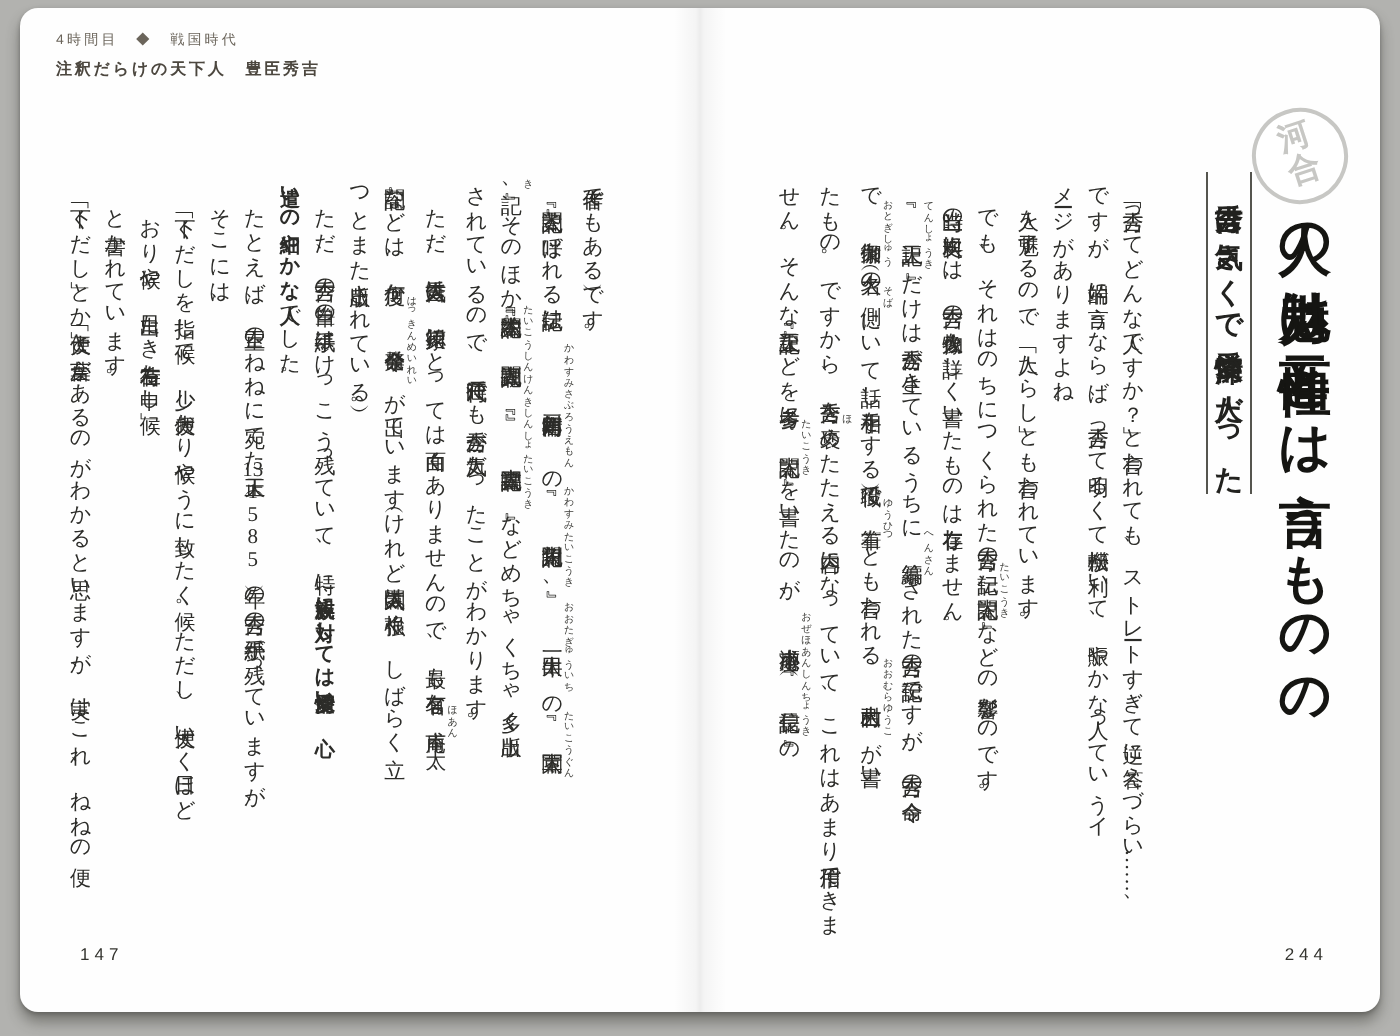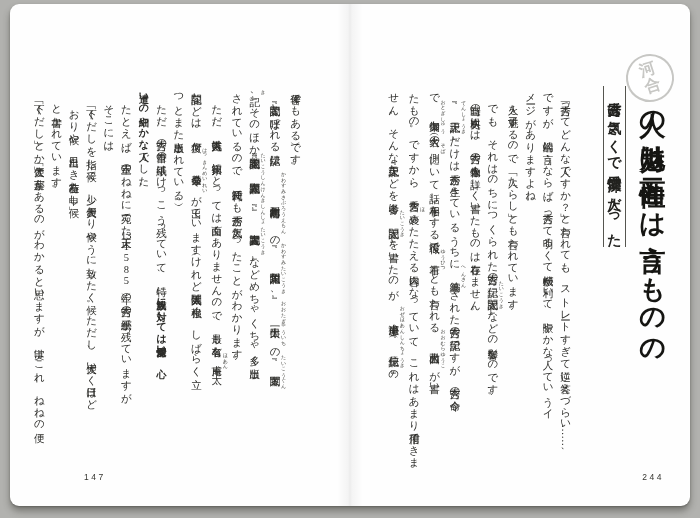--- a/index.html
+++ b/index.html
@@ -65,29 +65,33 @@
   .b{font-weight:bold;font-family:"Liberation Sans",sans-serif;font-size:10px;}
   .tcy{text-combine-upright:all;}
   .up{text-orientation:upright;}
 
   
   .pagenum{
     position:absolute;bottom:24px;
     font-family:"Liberation Sans",sans-serif;font-size:8.5px;
     letter-spacing:2.5px;color:#34342f;
   }
-  .pagenum-left{left:30px;margin-left:44px;}
+  .pagenum-left{left:30px;}
   .pagenum-right{right:26px;}
 </style>
 </head>
 <body>
 
 <div class="stage">
   <div class="spread">
 
+    <div class="header">
+      <div class="l1">4時間目　◆　戦国時代</div>
+      <div class="l2">注釈だらけの天下人　豊臣秀吉</div>
+    </div>
 
     <div>
       <div class="stamp">
         <span>河</span>
         <span>合</span>
       </div>
       <h1 class="title vtext">人の魅力は二面性とは言うものの</h1>
       <div class="subtitle vtext">秀吉は気さくで愛情深い人だった</div>
       <div class="vbody vbody-right vtext" id="body-right">
           <div class="col" style="text-indent: 1em;"><span>「秀吉ってどんな人ですか？」と言われても、ストレートすぎて逆に答えづらい……、</span></div>

